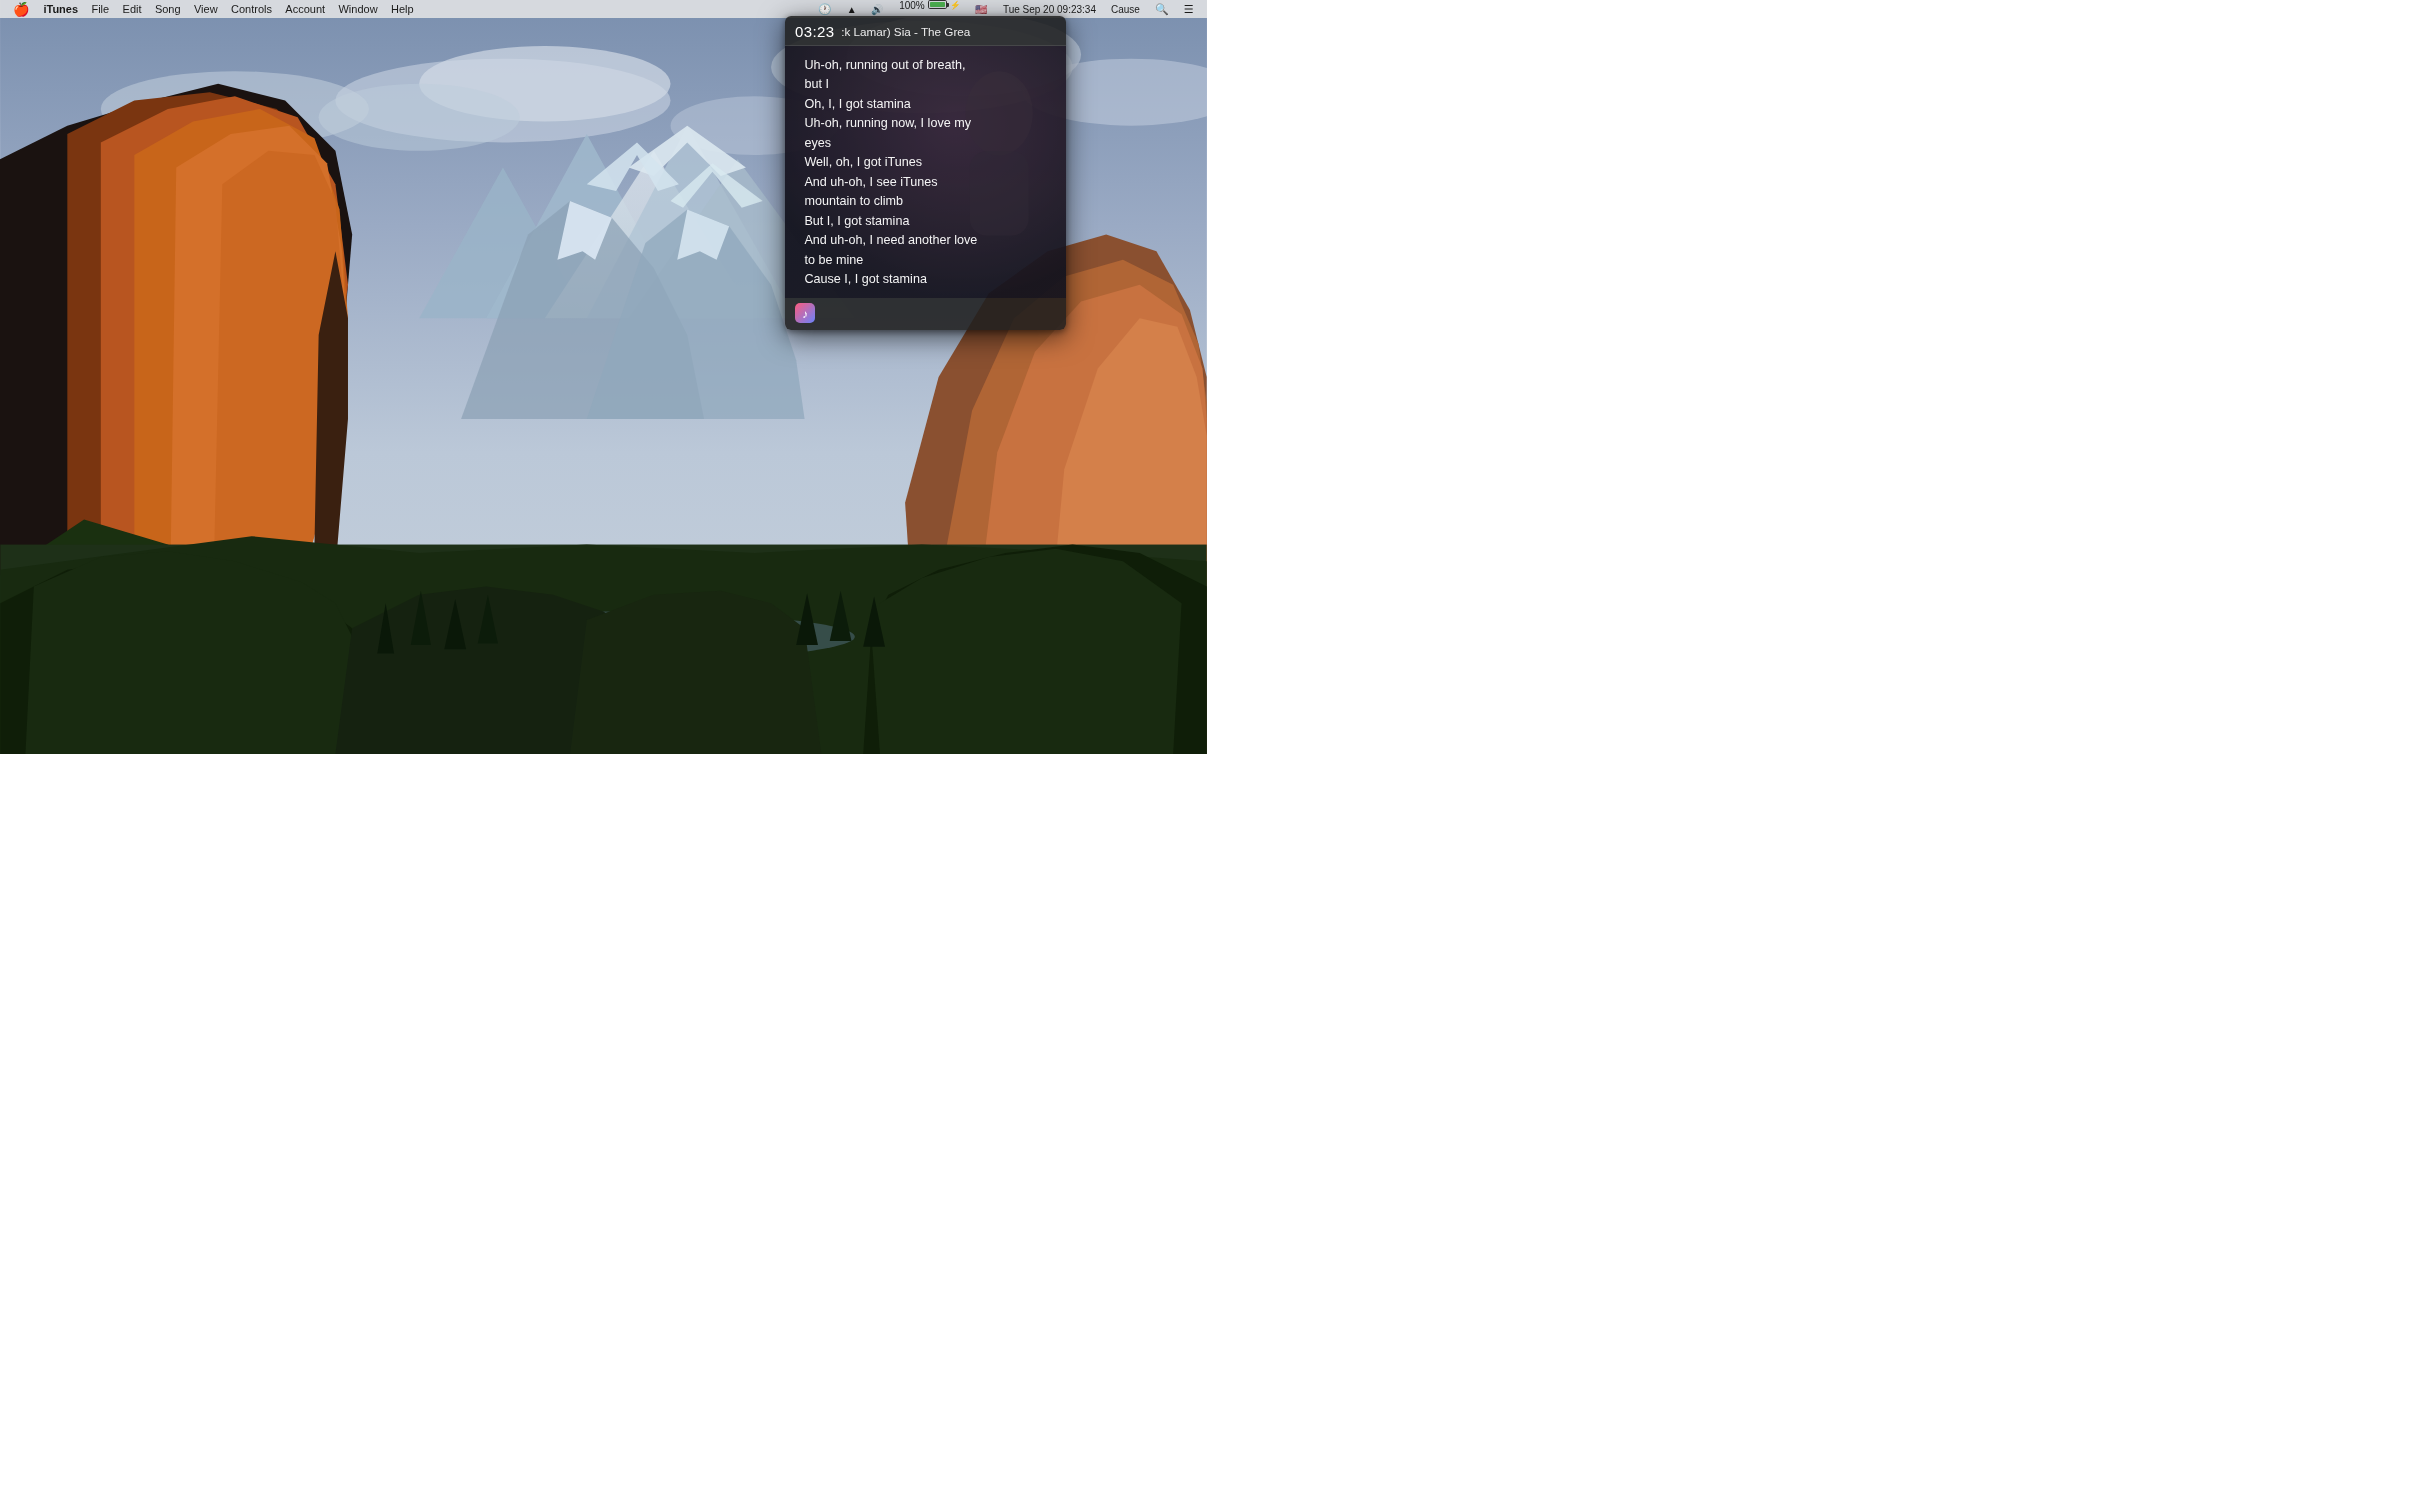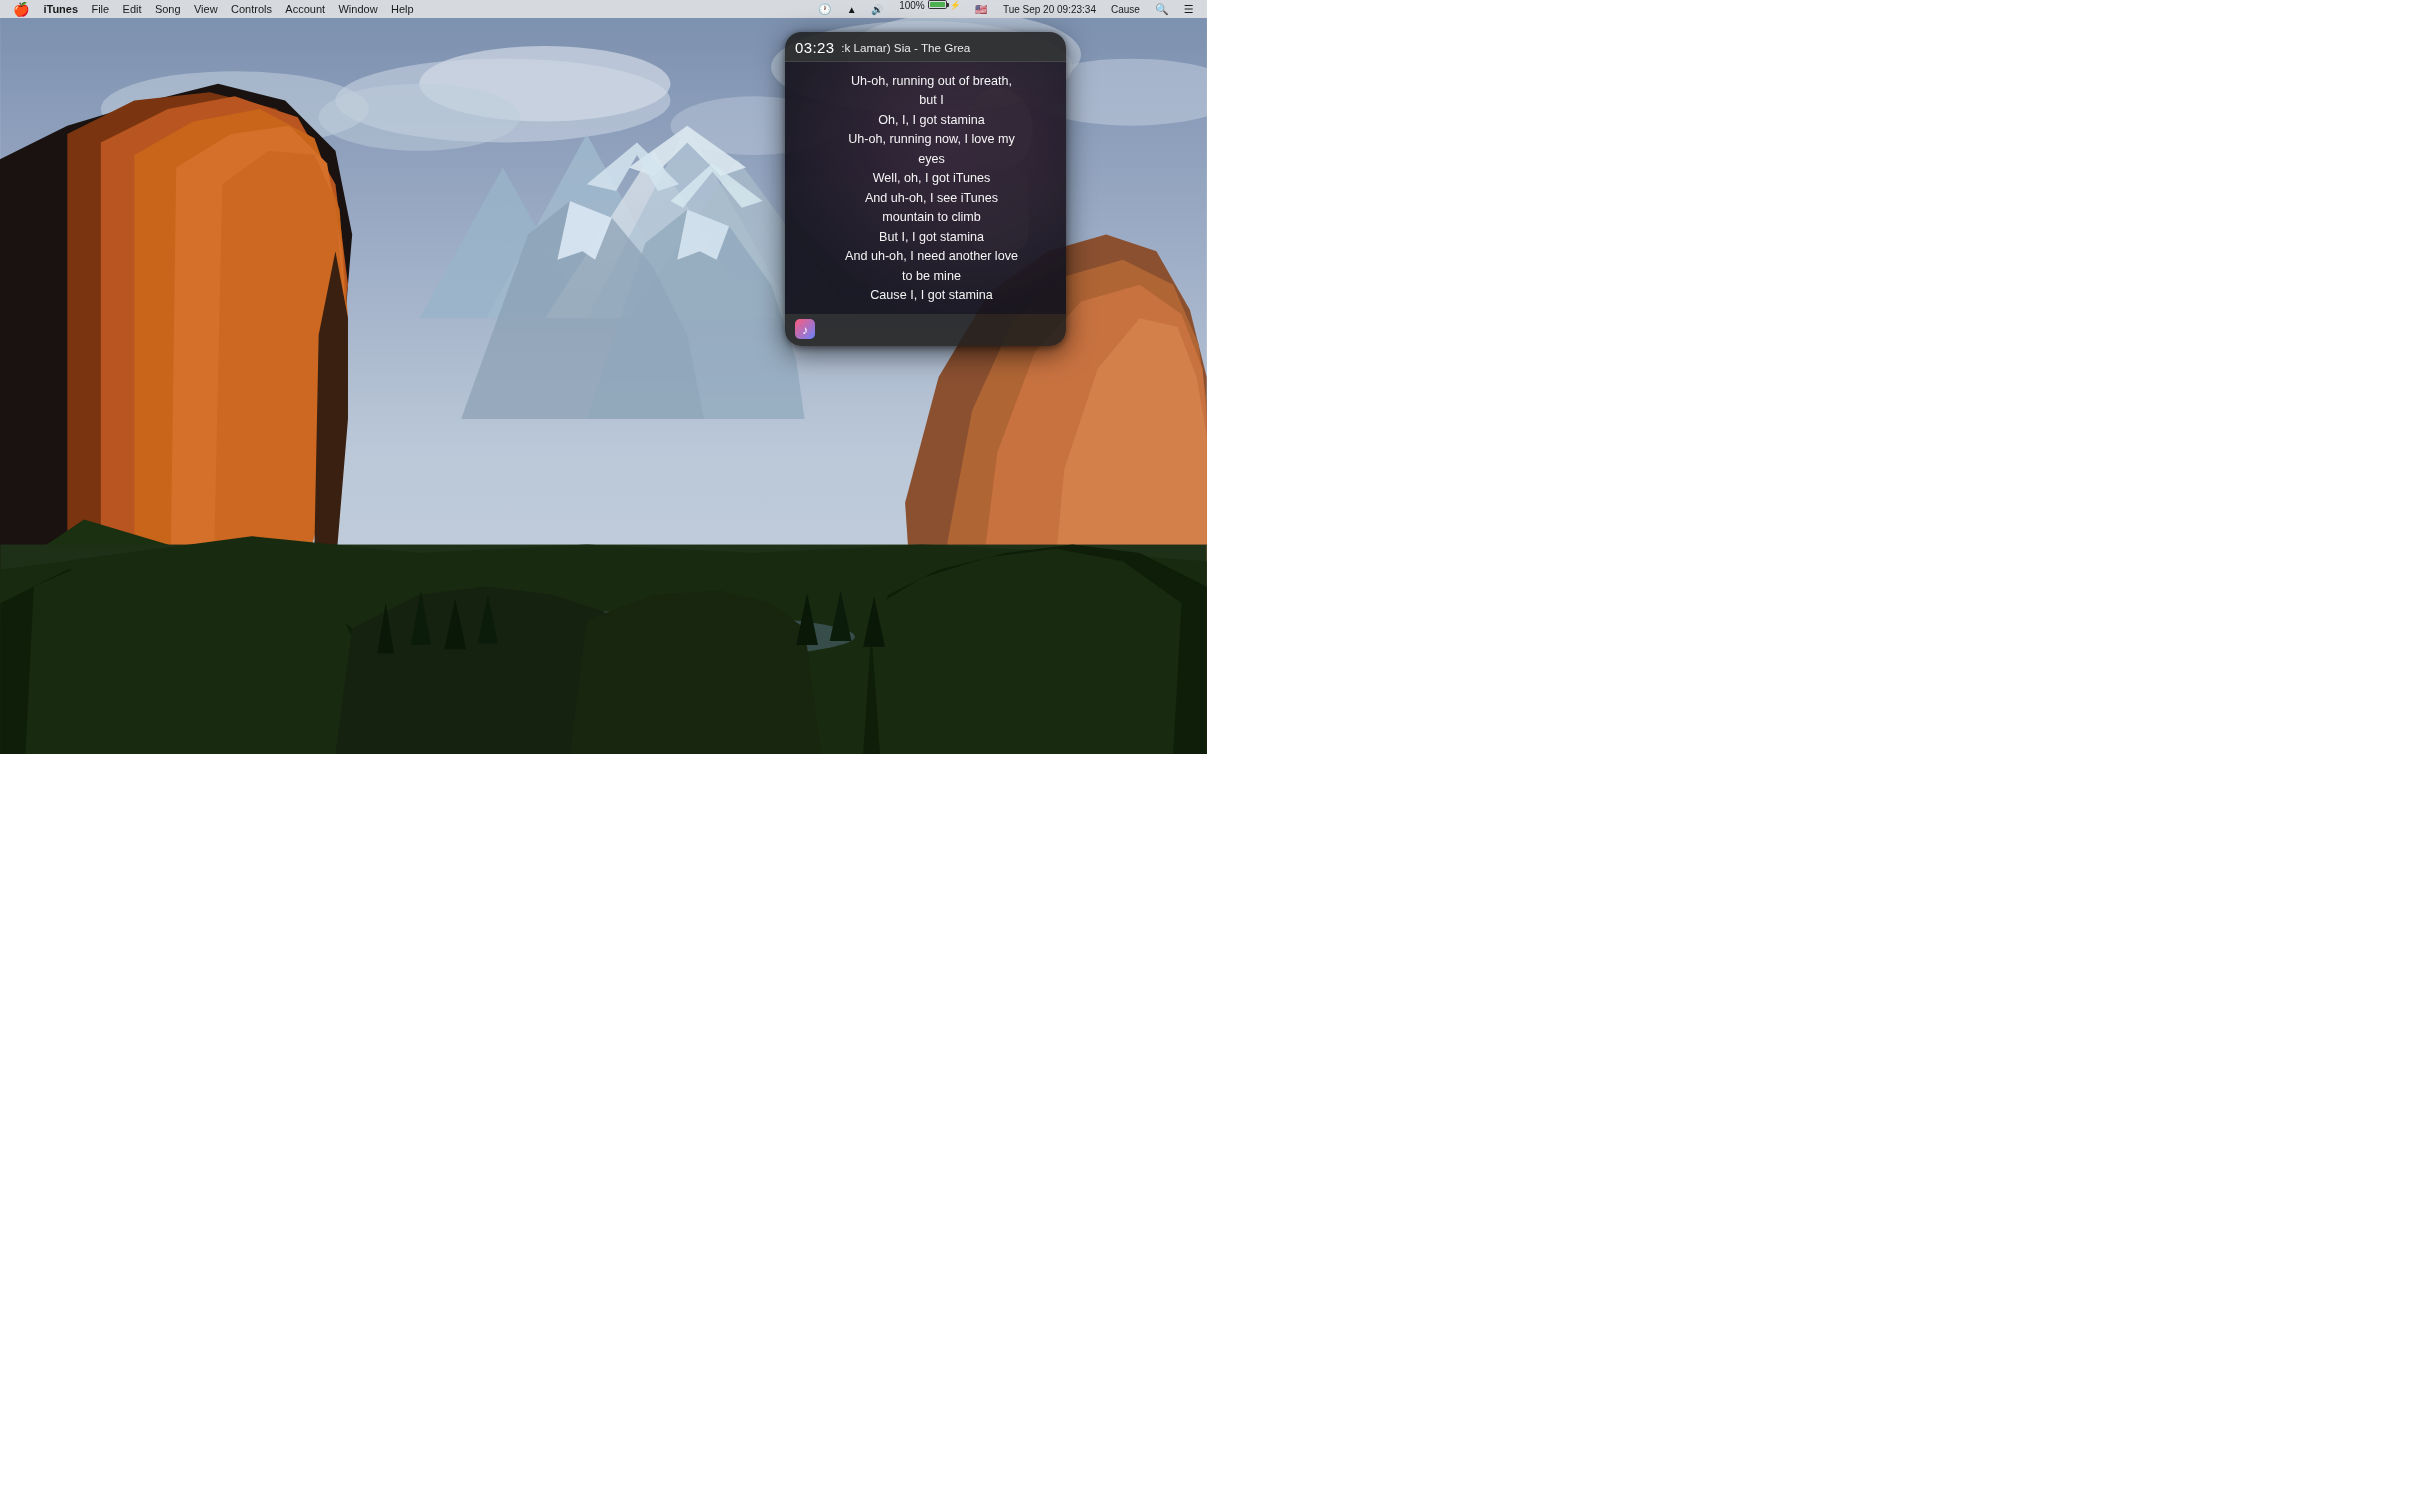--- a/index.html
+++ b/index.html
@@ -84,25 +84,25 @@
     }
 
     .menubar-right .menubar-item {
       font-size: 10px;
       gap: 3.4px;
     }
 
     
     .lyrics-popup {
       position: absolute;
-      top: 32px;
+      top: 16px;
       right: 141px;
       width: 281px;
       background: rgba(30, 30, 30, 0.88);
-      border-radius: 16px;
+      border-radius: 6px;
       overflow: hidden;
       z-index: 200;
       box-shadow: 0 6.7px 27px rgba(0,0,0,0.6), 0 1.7px 6.7px rgba(0,0,0,0.4);
     }
 
     .lyrics-header {
       display: flex;
       align-items: center;
       padding: 6.7px 10px 5px;
       border-bottom: 0.8px solid rgba(255,255,255,0.1);
@@ -140,21 +140,21 @@
       top: 0; left: 0; right: 0; bottom: 0;
       background: linear-gradient(135deg, #2a1a2a 0%, #1a1a2e 40%, #3a2a3a 70%, #4a3a4a 100%);
       opacity: 0.6;
       z-index: 0;
     }
 
     .lyrics-text-container {
       position: relative;
       z-index: 1;
       padding: 10px 13.4px 8.4px;
-      text-align: center;
+      text-align: left;
       width: 100%;
       margin-left: 12px;
     }
 
     .lyrics-line {
       font-size: 12.6px;
       color: #ffffff;
       line-height: 1.55;
       opacity: 0.95;
     }

